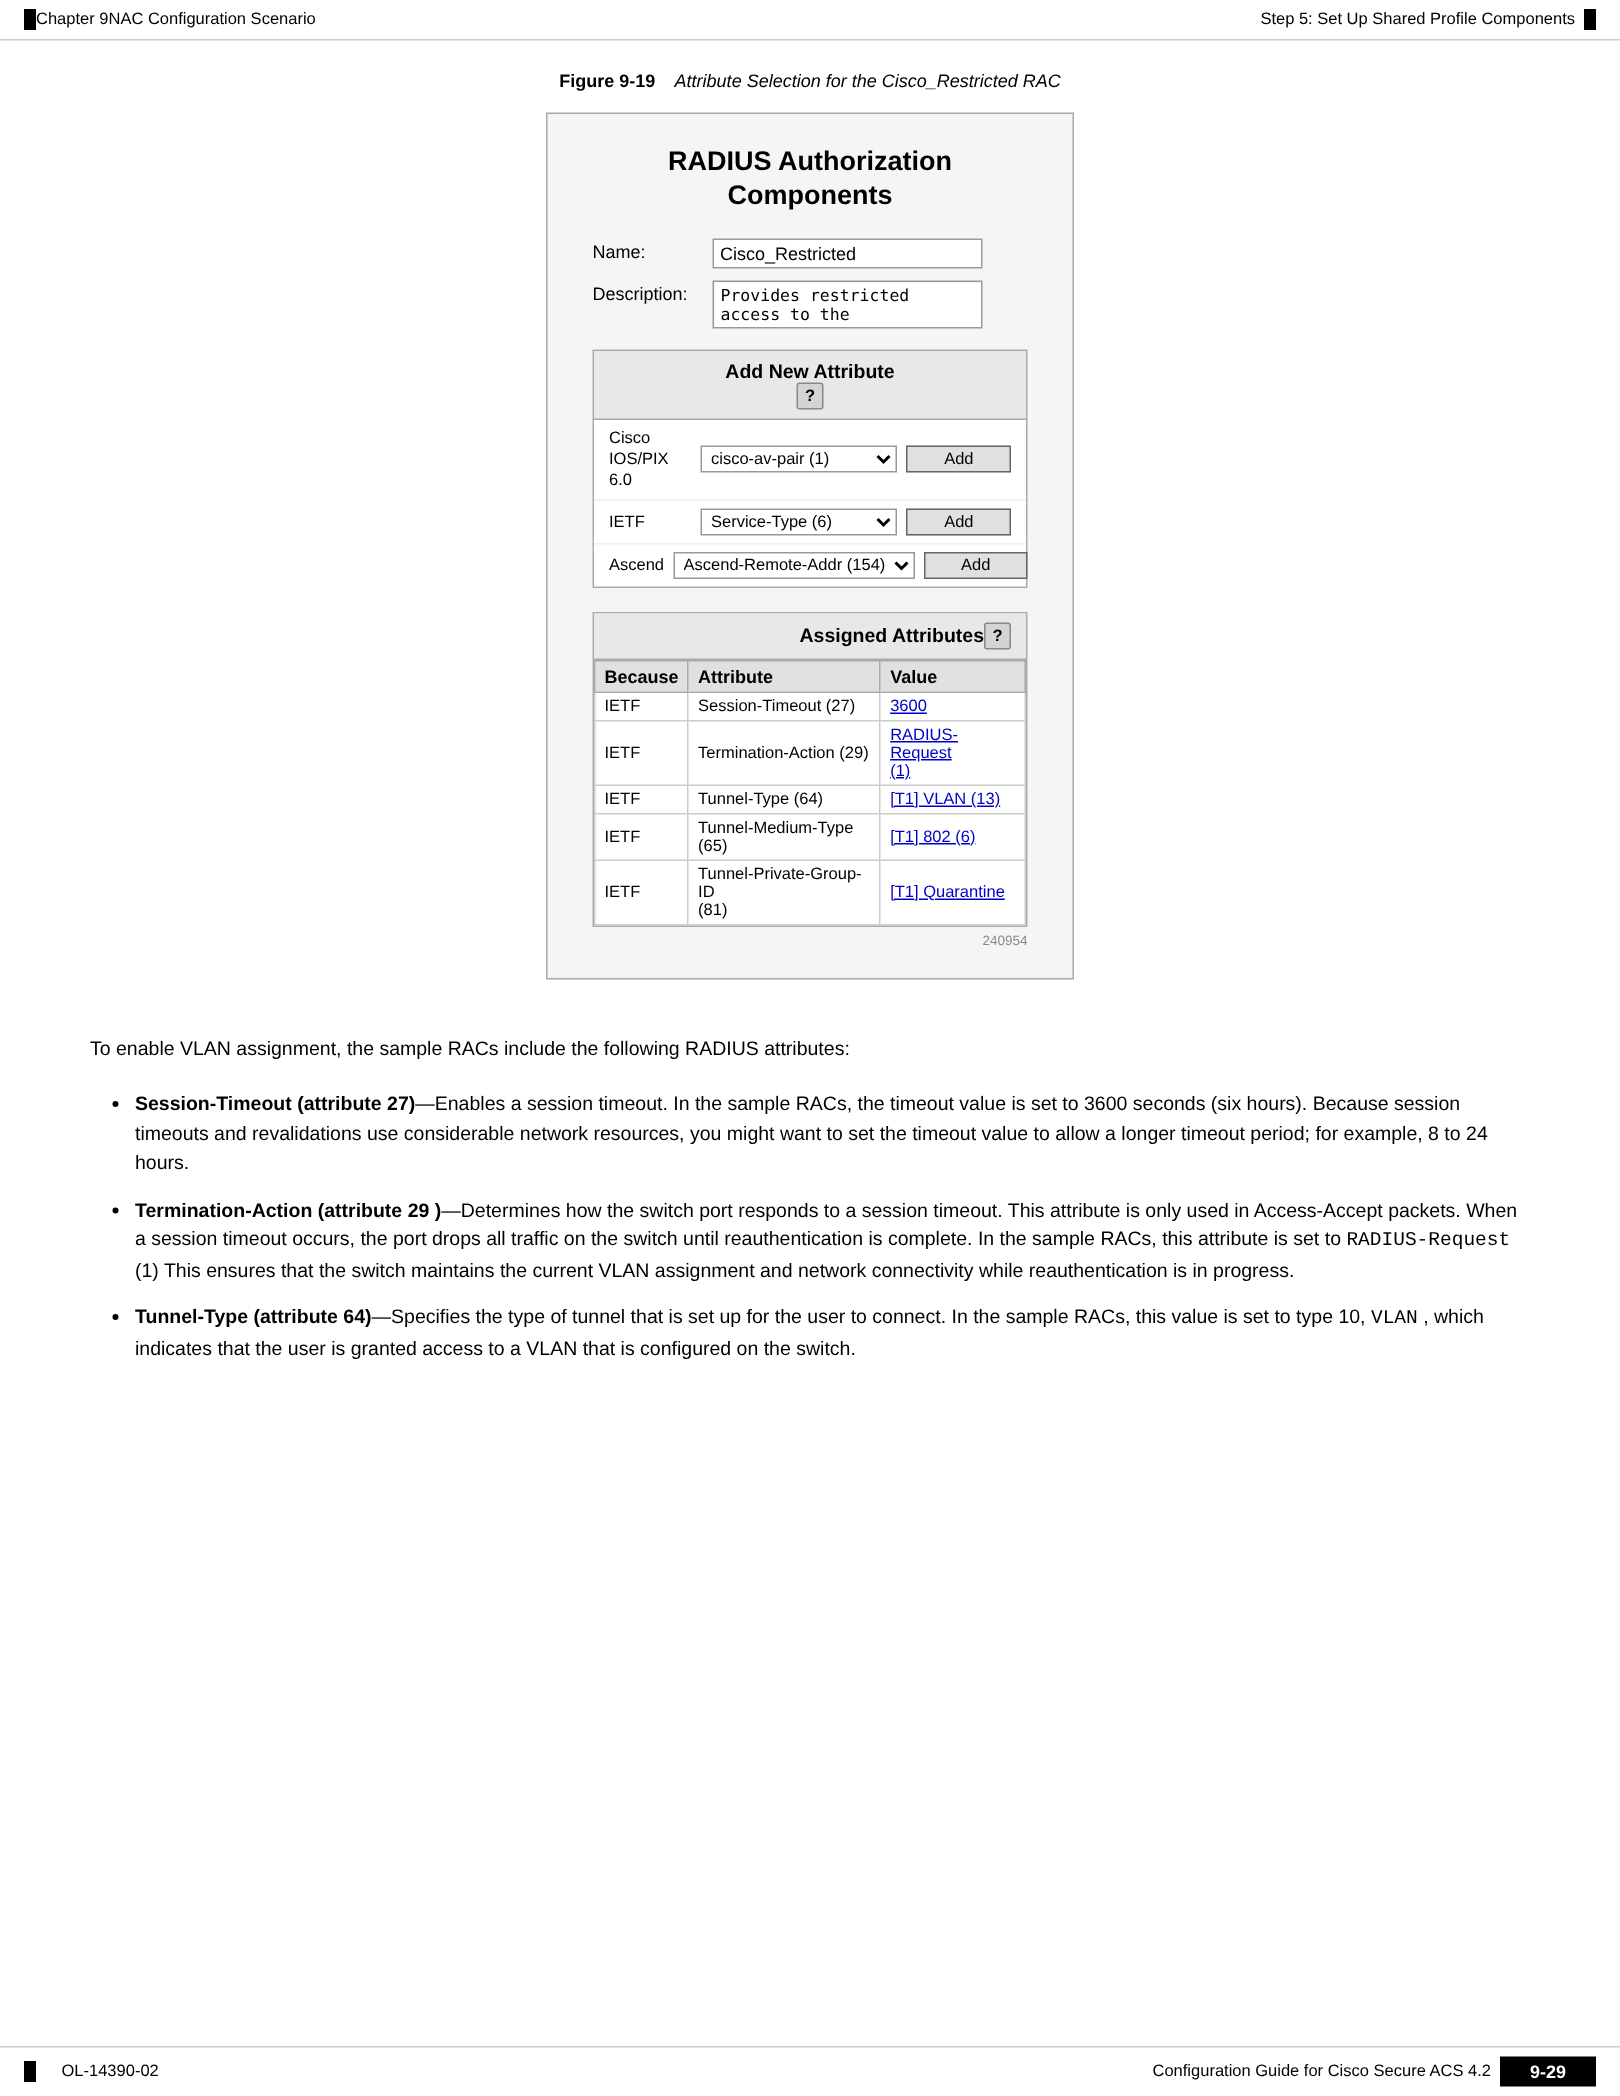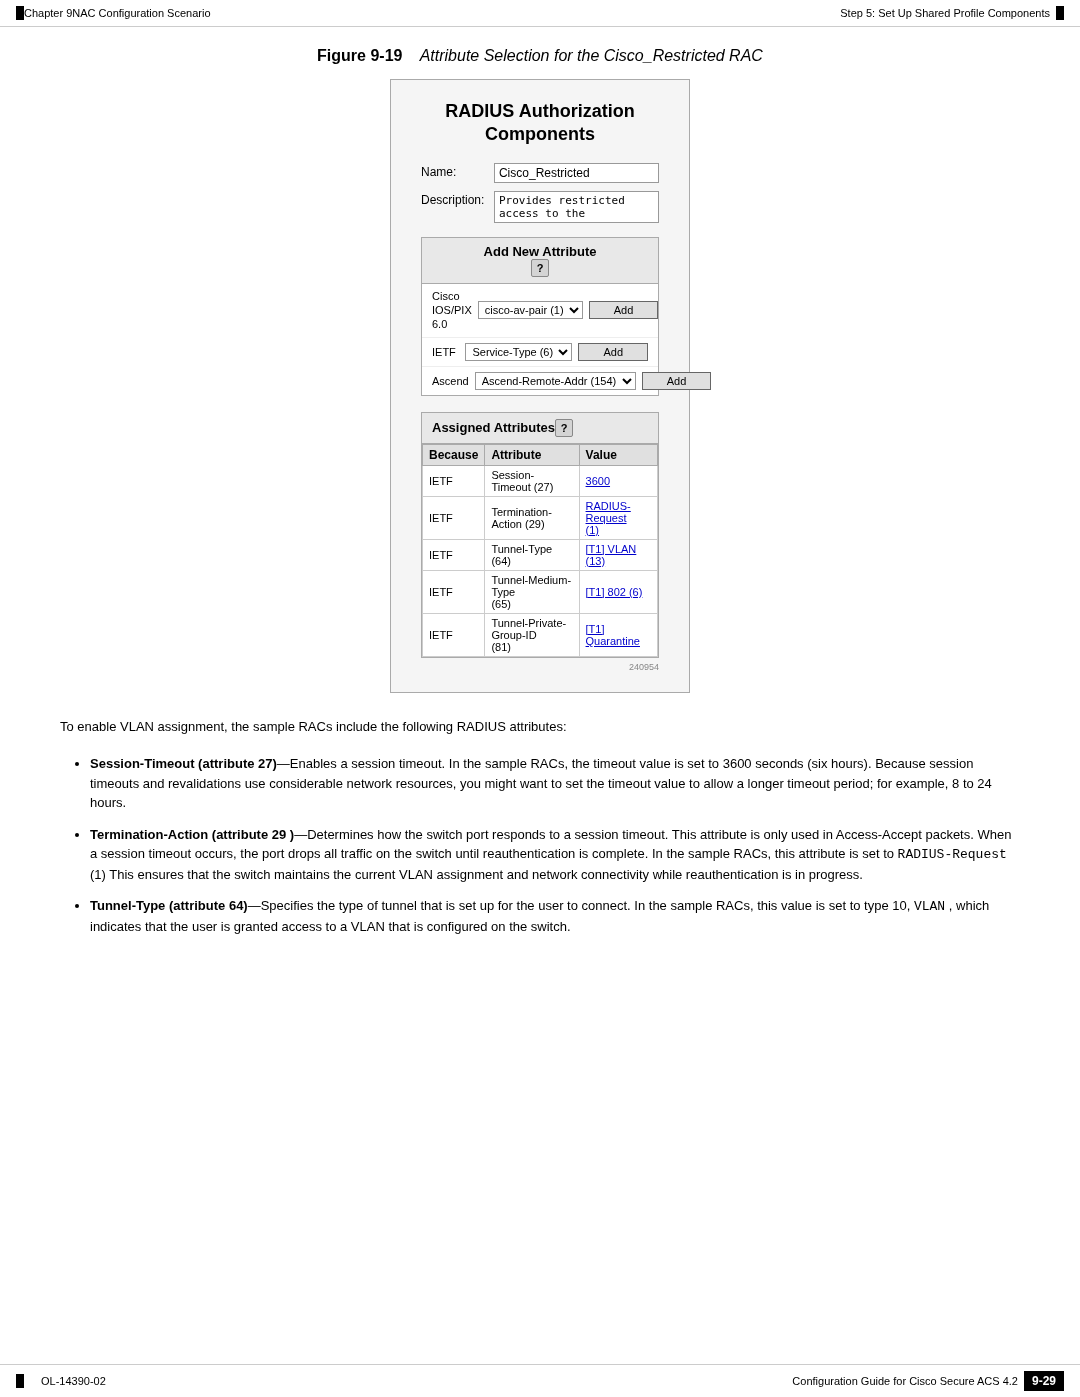--- a/index.html
+++ b/index.html
@@ -46,35 +46,35 @@
     }
 
     
     .main-content {
       padding: 20px 60px;
     }
 
     
     .figure-caption {
       text-align: center;
-      font-size: 16px;
+      font-size: 12px;
       margin-bottom: 14px;
       font-style: italic;
     }
     .figure-caption .fig-num {
       font-weight: bold;
       font-style: normal;
     }
 
     
     .radius-box {
       border: 1px solid #aaa;
       padding: 20px 30px 20px 30px;
-      width: 300px;
-      margin: 0 auto 24px auto;
+      width: 352px;
+      margin: 0 auto 36px auto;
       background: #f5f5f5;
     }
     .radius-title {
       text-align: center;
       font-size: 18px;
       font-weight: bold;
       margin-bottom: 16px;
       line-height: 1.3;
     }
 
@@ -173,21 +173,21 @@
     }
 
     
     .assigned-panel {
       border: 1px solid #aaa;
       margin-top: 16px;
       background: #fff;
     }
     .assigned-panel-header {
       display: flex;
-      justify-content: flex-start;
+      justify-content: flex-end;
       align-items: center;
       padding: 6px 10px;
       background: #e8e8e8;
       border-bottom: 1px solid #aaa;
     }
     .assigned-table {
       width: 100%;
       border-collapse: collapse;
       font-size: 11px;
     }
@@ -249,21 +249,21 @@
       display: inline-block;
     }
     .footer-right {
       display: flex;
       align-items: center;
       gap: 6px;
     }
     .page-num-box {
       background: #000;
       color: #fff;
-      padding: 3px 8px;
+      padding: 3px 20px;
       font-size: 12px;
       font-weight: bold;
     }
 
     .monospace {
       font-family: 'Courier New', monospace;
     }
 
     b, strong {
       font-weight: bold;

